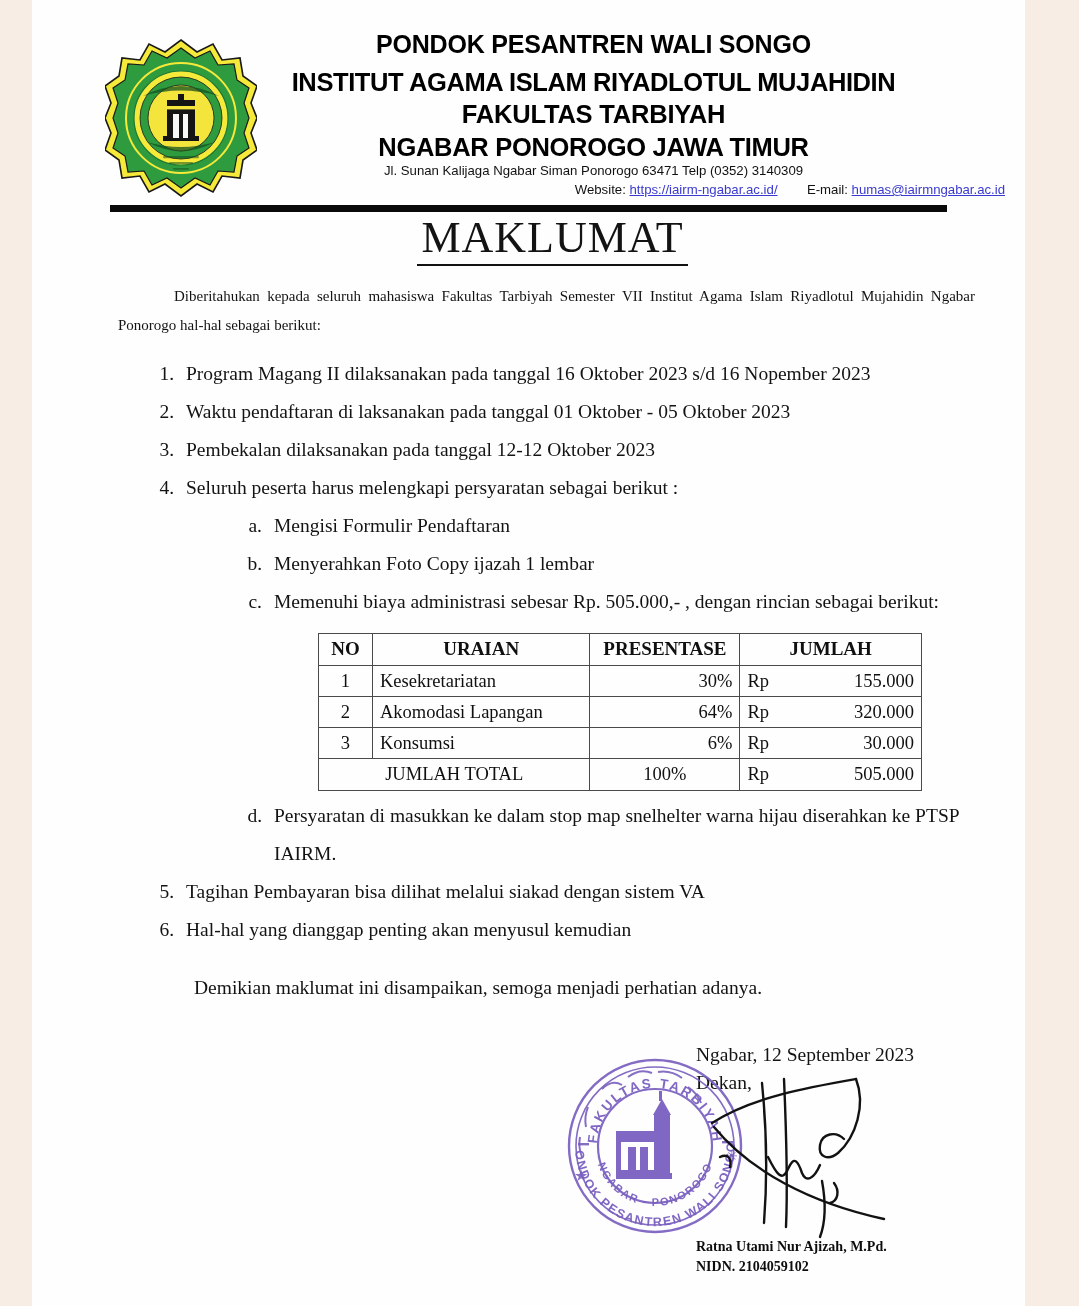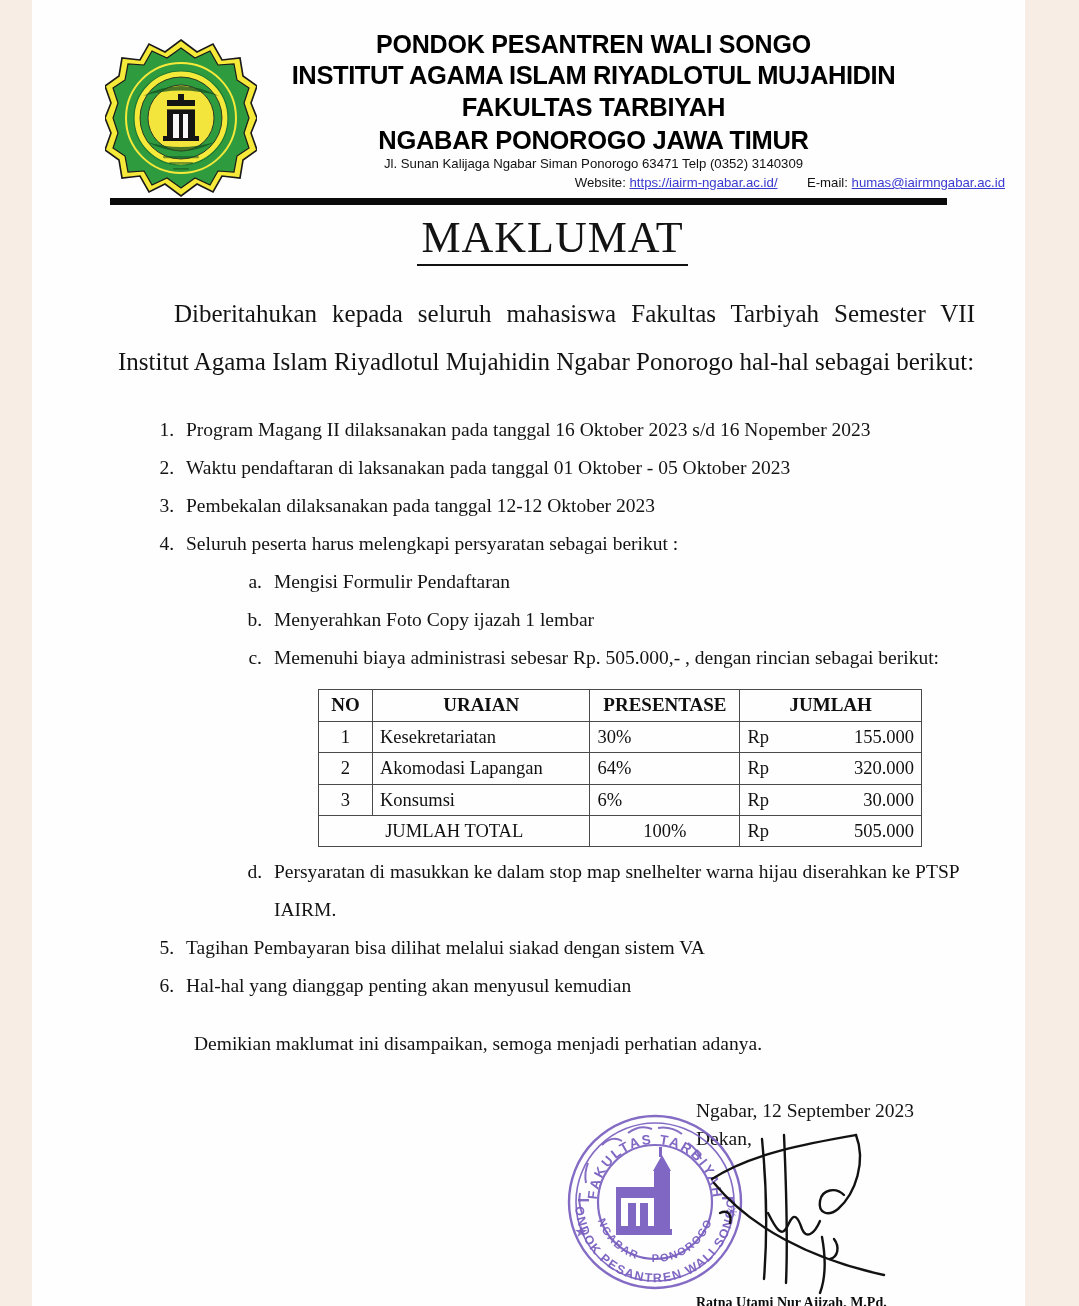--- a/index.html
+++ b/index.html
@@ -37,21 +37,21 @@
     padding-right: 20px;
     font-family: "Liberation Sans", "DejaVu Sans", sans-serif;
     color: #000;
   }
   .hl1 {
     font-size: 25px; font-weight: bold; letter-spacing: -0.2px;
     line-height: 1.18; margin-top: 2px;
   }
   .hl2 {
     font-size: 25.5px; font-weight: bold; letter-spacing: -0.4px;
-    line-height: 1.2; white-space: nowrap;
+    line-height: 1.2; margin-top: 7px; white-space: nowrap;
   }
   .hl3 {
     font-size: 25.5px; font-weight: bold; letter-spacing: -0.2px;
     line-height: 1.2; margin-top: 2px;
   }
   .hl4 {
     font-size: 25.5px; font-weight: bold; letter-spacing: -0.3px;
     line-height: 1.2; margin-top: 2px;
   }
   .addr {
@@ -88,25 +88,25 @@
     letter-spacing: 1px;
     margin: 34px 0 0 0;
     font-family: "Liberation Serif", "DejaVu Serif", serif;
   }
   .doc-title span {
     border-bottom: 2.5px solid #111;
     padding: 0 4px 2px 4px;
   }
 
   .intro {
-    margin-top: 30px;
+    margin-top: 22px;
     text-align: justify;
     text-justify: inter-word;
     line-height: 1.92;
-    font-size: 25px;
+    font-size: 15px;
     text-indent: 56px;
     padding-right: 12px;
   }
 
   ol.lvl1 {
     list-style: none;
     margin: 4px 0 0 0;
     padding: 0;
   }
   ol.lvl1 > li {
@@ -152,21 +152,21 @@
     line-height: 1.42;
     font-weight: normal;
   }
   table.fees thead th {
     font-weight: bold;
     text-align: center;
     font-size: 19px;
   }
   .c-no  { width: 54px; text-align: center; }
   .c-ur  { width: 218px; text-align: left; }
-  .c-pr  { width: 150px; text-align: left; }
+  .c-pr  { width: 150px; text-align: right; }
   .c-rp  { width: 58px; text-align: left; border-right: none !important; }
   .c-am  { width: 124px; text-align: right; border-left: none !important; }
   .total-lbl { text-align: center; font-weight: bold; }
   .total-pr  { text-align: center; font-weight: bold; }
   .total-rp  { font-weight: bold; }
   .total-am  { font-weight: bold; }
 
   .closing {
     margin: 20px 0 0 76px;
     font-size: 19.5px;

